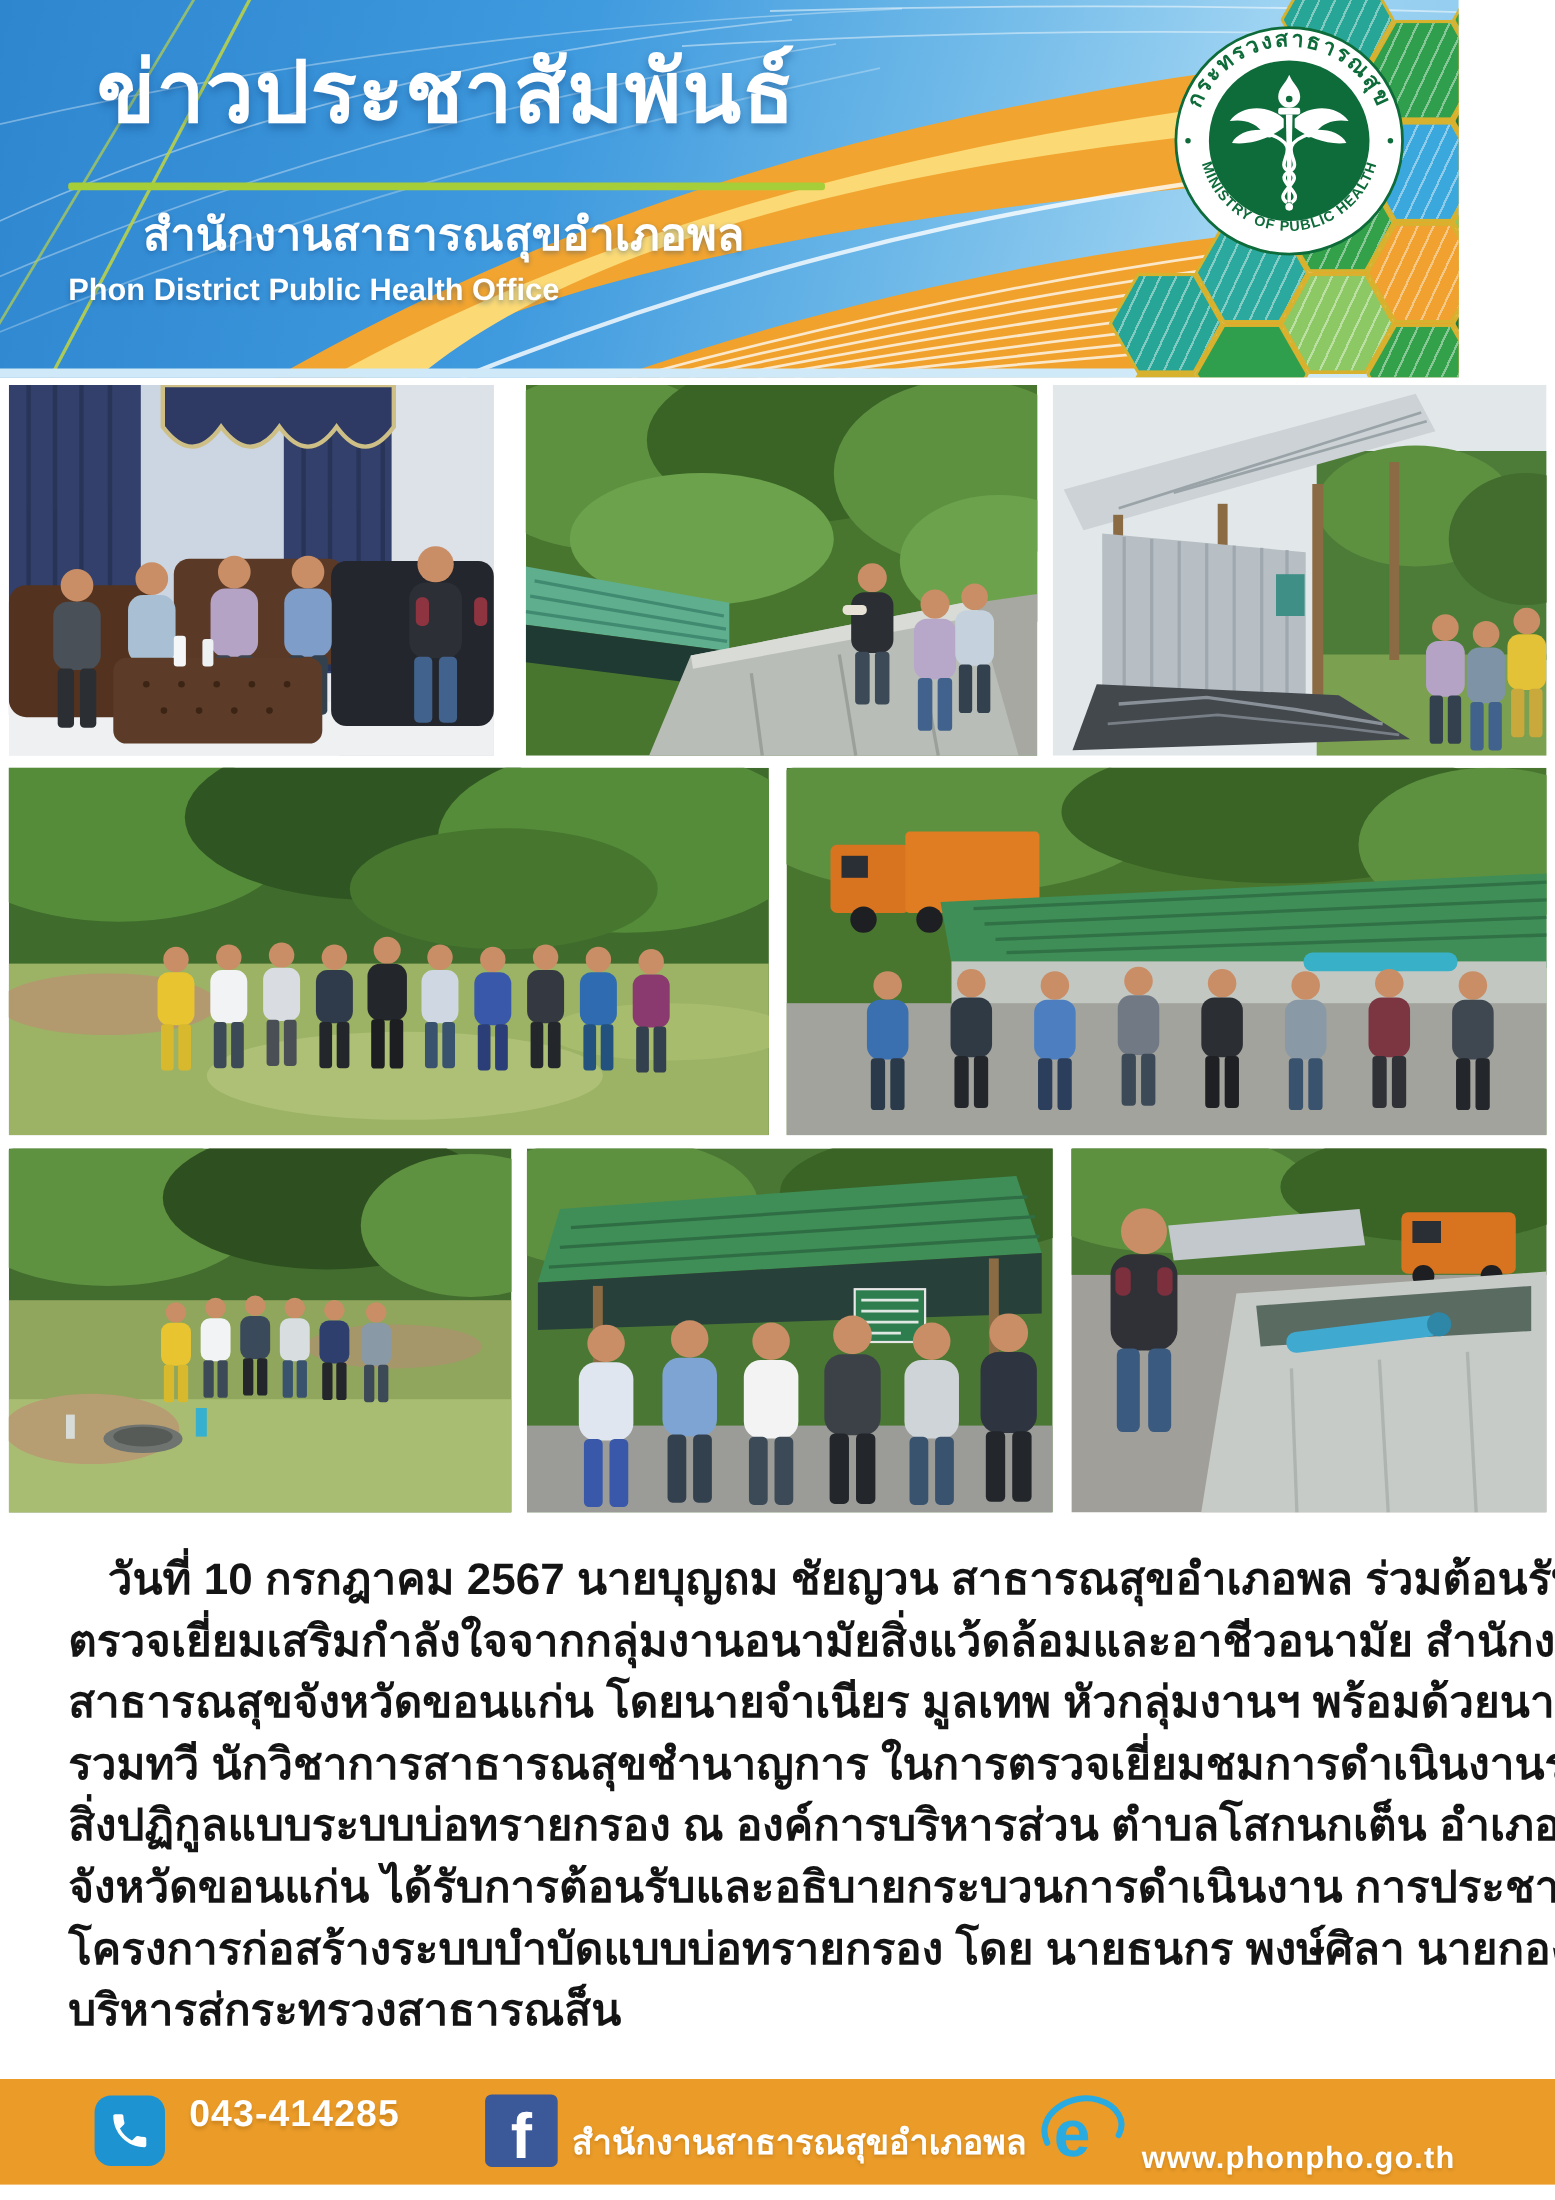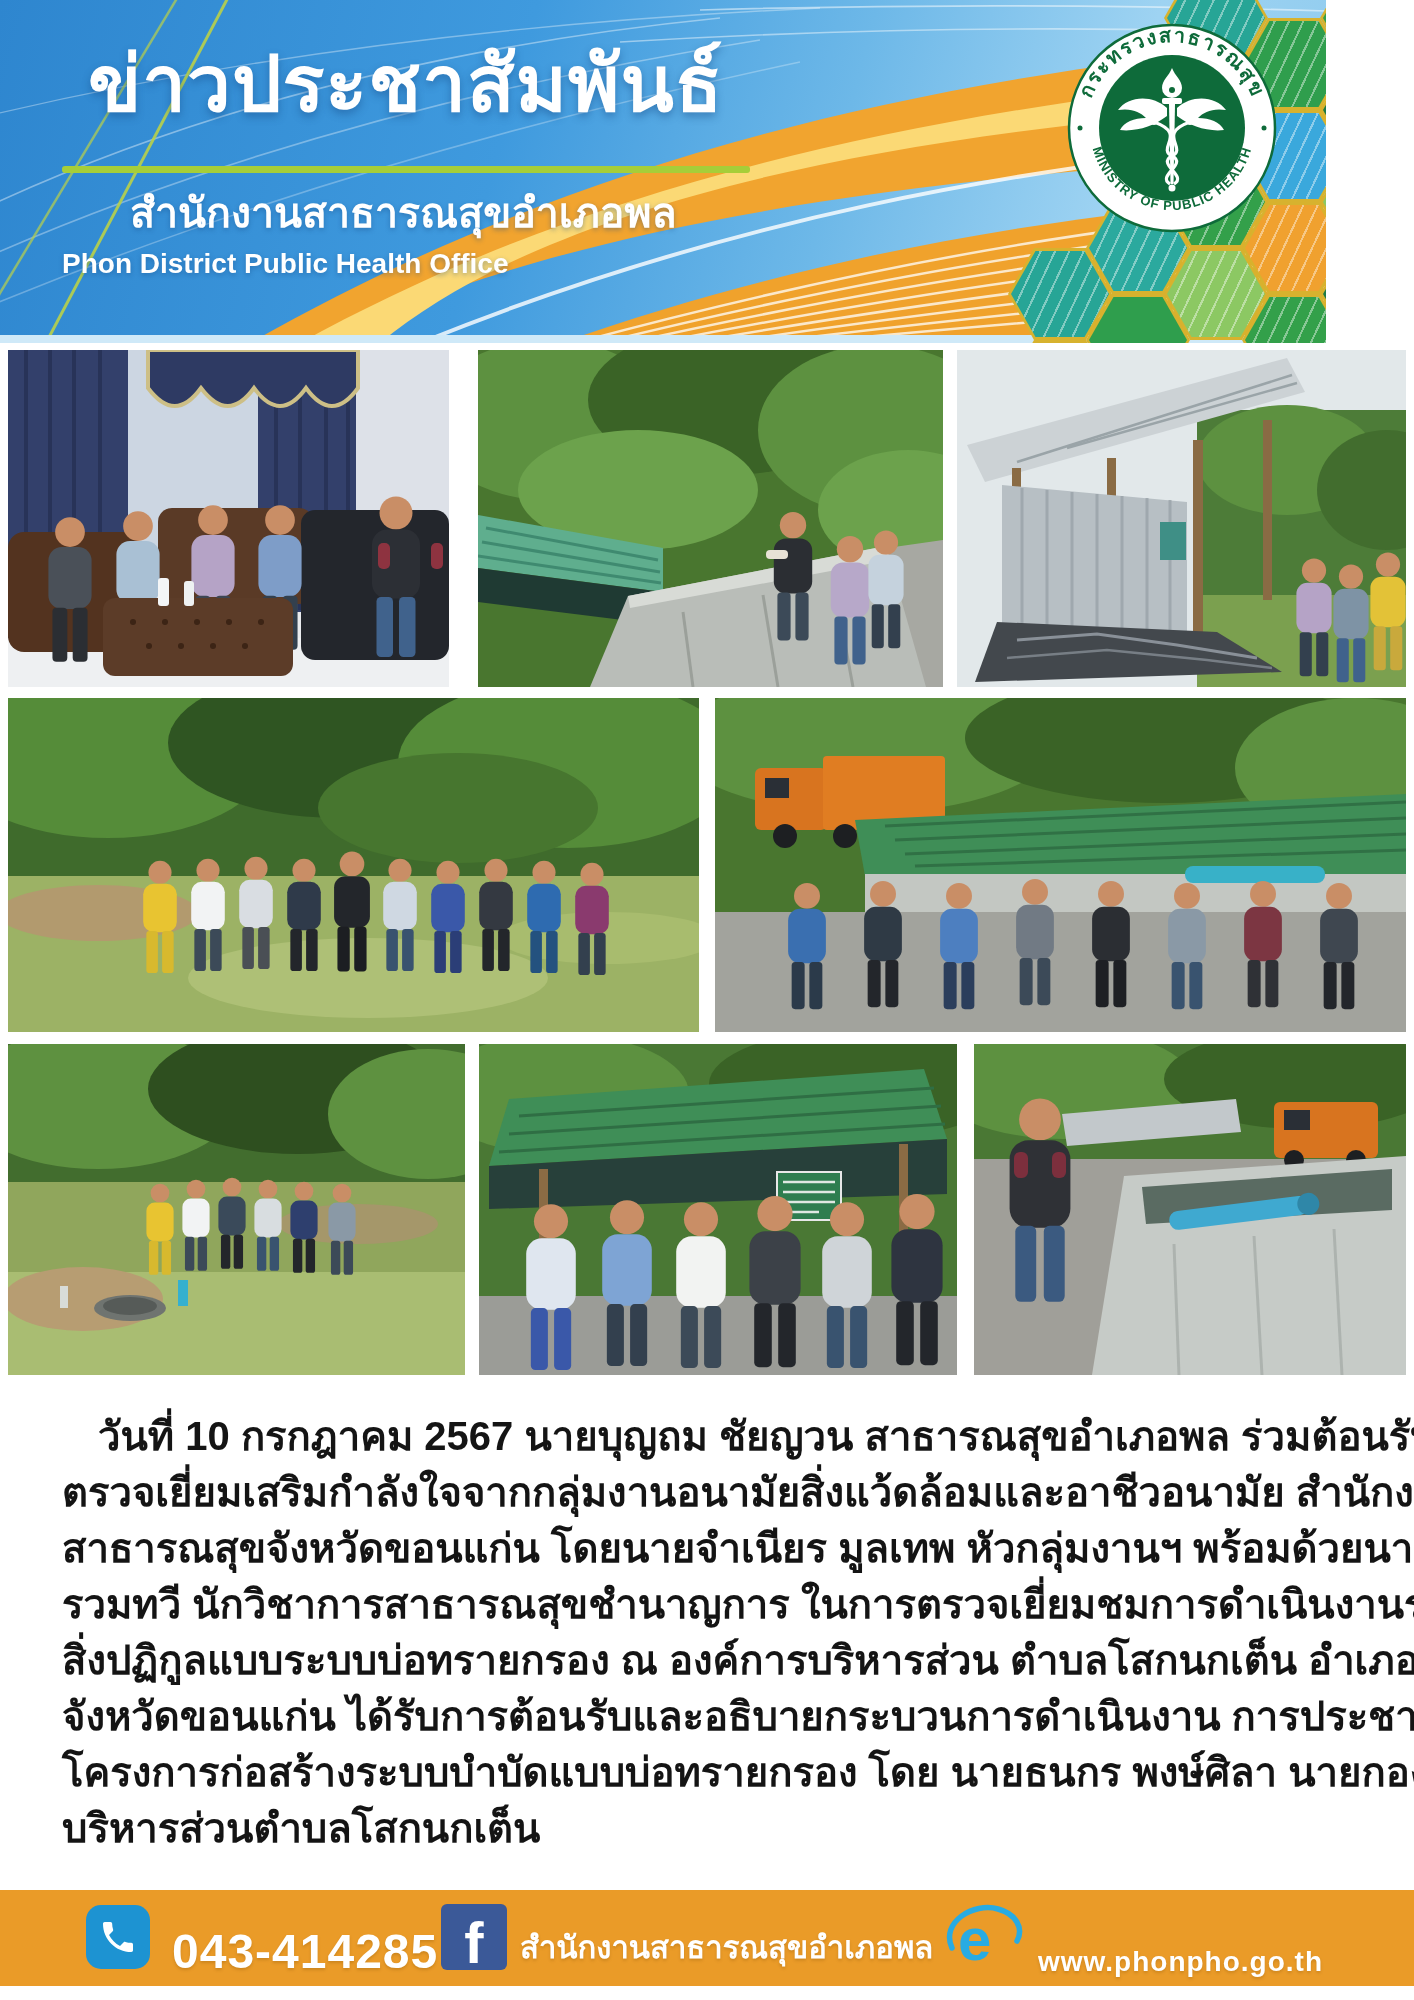--- a/index.html
+++ b/index.html
@@ -39,21 +39,21 @@
   .article .ln.first{text-indent:36px;}
 
   
   .footer{position:absolute;left:0;top:1890px;width:1414px;height:96px;background:#ea9b28;}
   .badge{position:absolute;display:flex;align-items:center;justify-content:center;}
   .phone-badge{left:86px;top:15px;width:64px;height:64px;background:#1d93d2;border-radius:15px;}
   .fb-badge{left:441px;top:14px;width:66px;height:66px;background:#3b5998;border-radius:6px;}
   .fb-badge span{color:#fff;font-size:58px;font-weight:700;line-height:1;transform:translateY(6px);}
   .ie-badge{left:944px;top:14px;width:82px;height:66px;}
   .f-text{position:absolute;color:#fff;font-weight:700;text-shadow:0 2px 3px rgba(120,70,0,.25);}
-  .f-phone{left:172px;top:34px;font-size:48px;letter-spacing:1px;}
+  .f-phone{left:172px;top:13px;font-size:34px;letter-spacing:1px;}
   .f-fb{left:520px;top:32px;font-size:31px;}
   .f-web{left:1038px;top:43px;font-size:28px;letter-spacing:1px;margin-top:13px;}
 </style>
 </head>
 <body>
 
 <div id="poster">
 
   <div class="header">
     <svg class="art" width="1414" height="343" viewBox="0 0 1414 343">
@@ -432,21 +432,21 @@
   </svg>
 
   <div class="article">
     <div class="ln first">วันที่ 10 กรกฎาคม 2567 นายบุญถม ชัยญวน สาธารณสุขอำเภอพล ร่วมต้อนรับคณะ</div>
     <div class="ln">ตรวจเยี่ยมเสริมกำลังใจจากกลุ่มงานอนามัยสิ่งแว้ดล้อมและอาชีวอนามัย สำนักงาน</div>
     <div class="ln">สาธารณสุขจังหวัดขอนแก่น โดยนายจำเนียร มูลเทพ หัวกลุ่มงานฯ พร้อมด้วยนายชุมพล</div>
     <div class="ln">รวมทวี นักวิชาการสาธารณสุขชำนาญการ ในการตรวจเยี่ยมชมการดำเนินงานระบบบำบัด</div>
     <div class="ln">สิ่งปฏิกูลแบบระบบบ่อทรายกรอง ณ องค์การบริหารส่วน ตำบลโสกนกเต็น อำเภอพล</div>
     <div class="ln">จังหวัดขอนแก่น ได้รับการต้อนรับและอธิบายกระบวนการดำเนินงาน การประชาคมชุมชน</div>
     <div class="ln">โครงการก่อสร้างระบบบำบัดแบบบ่อทรายกรอง โดย นายธนกร พงษ์ศิลา นายกองค์การ</div>
-    <div class="ln">บริหารส่วนตำบลโสกนกเต็น</div>
+    <div class="ln">บริหารส่กระทรวงสาธารณส็น</div>
   </div>
 
   <div class="footer">
     <div class="badge phone-badge">
       <svg width="40" height="40" viewBox="0 0 24 24">
         <path d="M6.62 10.79c1.44 2.83 3.76 5.14 6.59 6.59l2.2-2.21c.27-.27.67-.36 1.02-.24 1.12.37 2.33.57 3.57.57.55 0 1 .45 1 1V20c0 .55-.45 1-1 1-9.39 0-17-7.61-17-17 0-.55.45-1 1-1h3.5c.55 0 1 .45 1 1 0 1.25.2 2.45.57 3.57.11.35.03.74-.25 1.02l-2.2 2.2z" fill="#ffffff"></path>
       </svg>
     </div>
     <span class="f-text f-phone">043-414285</span>
 

